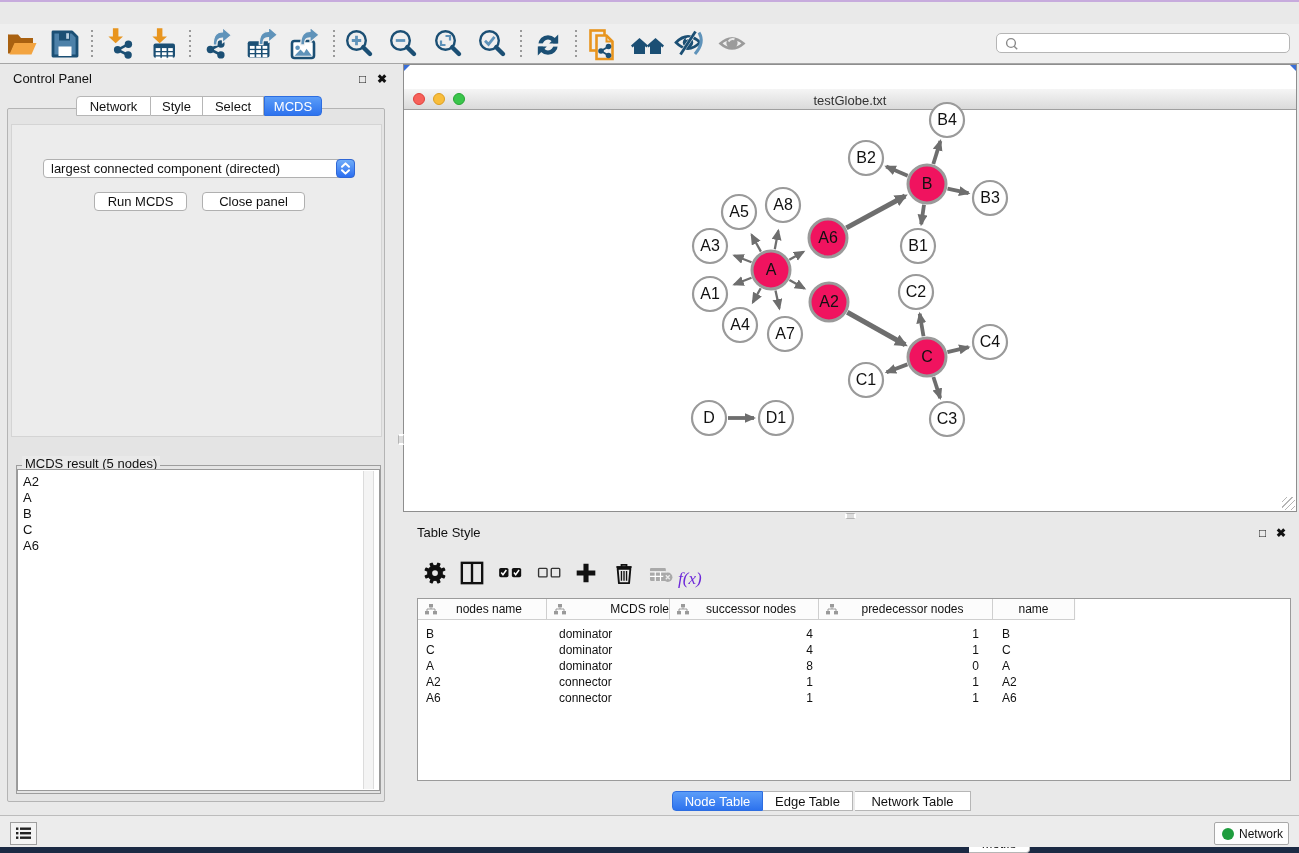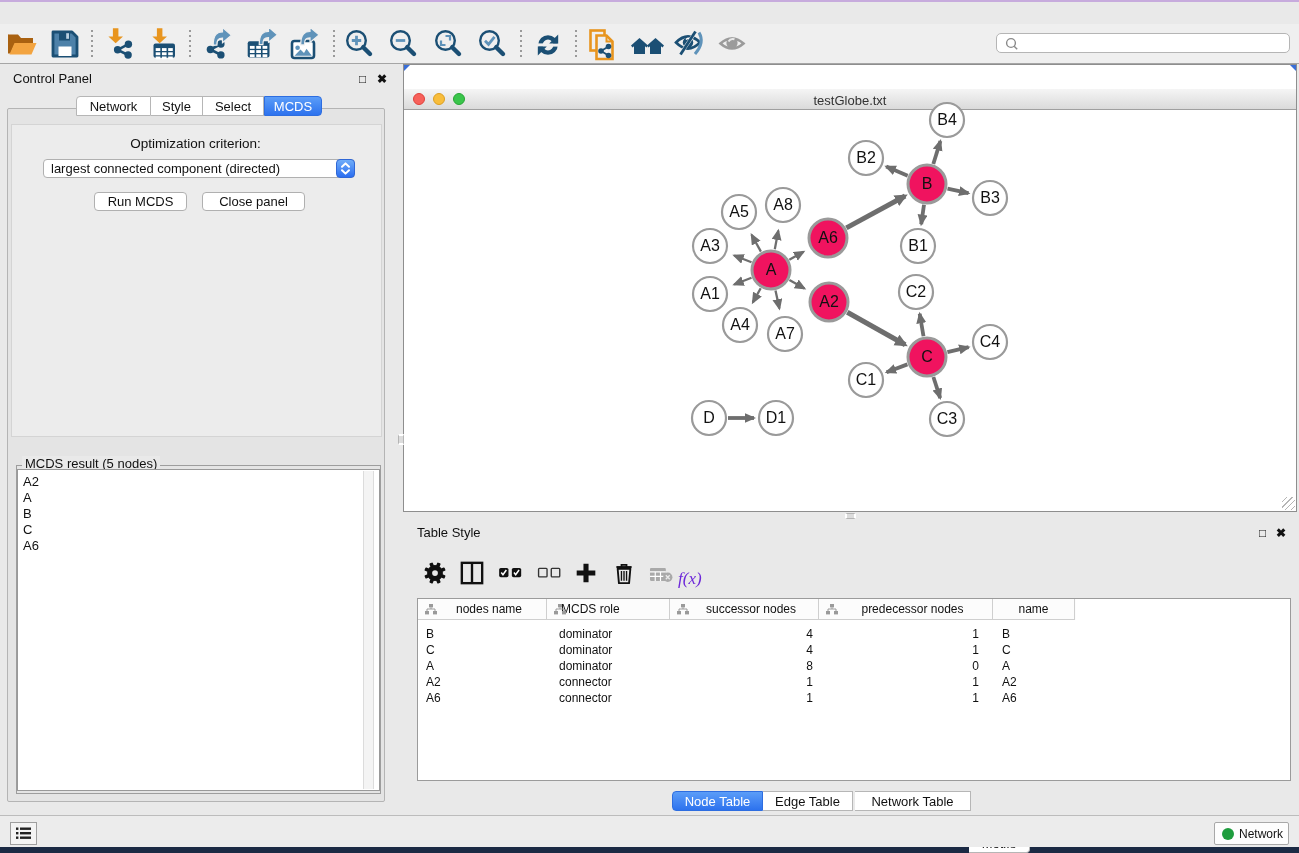--- a/index.html
+++ b/index.html
@@ -170,21 +170,20 @@
 
   <div class="abs txt13" style="left:13px; top:71px;">Control Panel</div>
   <div class="abs hbtn" style="left:359px; top:72px;">□</div>
   <div class="abs hbtn" style="left:377px; top:72px; font-weight:bold;">✖</div>
   <div class="abs" style="left:7px; top:108px; width:378px; height:694px; border:1px solid #b4b4b4; border-radius:2px; background:#e4e4e4;"></div>
   <div class="abs" style="left:11px; top:124px; width:371px; height:313px; border:1px solid #d4d4d4; background:#ececec;"></div>
   <div class="tab abs" style="left:76px; top:96px; width:75px; border-radius:4px 0 0 0;">Network</div>
   <div class="tab abs" style="left:151px; top:96px; width:52px; border-left:none;">Style</div>
   <div class="tab abs" style="left:203px; top:96px; width:61px; border-left:none;">Select</div>
   <div class="tab sel abs" style="left:264px; top:96px; width:58px; border-radius:0 4px 4px 0;">MCDS</div>
-  <div class="abs" style="left:0; top:136px; width:391px; text-align:center; font-size:13.5px; color:#111;">Optimization criterion:</div>
   <div class="abs" style="left:43px; top:159px; width:312px; height:19px; background:#fff; border:1px solid #b0b0b0; border-radius:4px; font-size:13px; line-height:17px; padding-left:7px; color:#111;">largest connected component (directed)
     <div style="position:absolute; right:-1px; top:-1px; width:19px; height:19px; border-radius:4px; background:linear-gradient(#6fadf9,#2c6ef0); border:1px solid #2f67d6;">
       <svg width="17" height="17" viewBox="0 0 17 17">
         <path d="M5 6.8 L8.5 3.4 L12 6.8" fill="none" stroke="#fff" stroke-width="2" stroke-linecap="round" stroke-linejoin="round"></path>
         <path d="M5 10.2 L8.5 13.6 L12 10.2" fill="none" stroke="#fff" stroke-width="2" stroke-linecap="round" stroke-linejoin="round"></path>
       </svg>
     </div>
   </div>
   <div class="btn abs" style="left:94px; top:192px; width:93px;">Run MCDS</div>
   <div class="btn abs" style="left:202px; top:192px; width:103px;">Close panel</div>
@@ -361,21 +360,21 @@
 <svg style="position:absolute; left:7px; top:5px;" width="12" height="12" viewBox="0 0 12 12">
           <g fill="#9a9a9a">
             <rect x="4" y="0" width="4" height="3.4"></rect>
             <rect x="0" y="7" width="4" height="3.4"></rect>
             <rect x="8" y="7" width="4" height="3.4"></rect>
           </g>
           <g stroke="#9a9a9a" stroke-width="1" fill="none">
             <path d="M6 3.4 V5 M2 7 V5 H10 V7"></path>
           </g>
         </svg>
-<div style="position:absolute; left:129px; top:0; width:123px; height:21px; border-right:1px solid #cfcfcf; border-bottom:1px solid #cfcfcf; font-size:12px; text-align:left; line-height:21px; color:#111; padding-left:14px; ">MCDS role</div>
+<div style="position:absolute; left:129px; top:0; width:123px; height:21px; border-right:1px solid #cfcfcf; border-bottom:1px solid #cfcfcf; font-size:12px; text-align:right; line-height:21px; color:#111; padding-left:14px; ">MCDS role</div>
 <svg style="position:absolute; left:136px; top:5px;" width="12" height="12" viewBox="0 0 12 12">
           <g fill="#9a9a9a">
             <rect x="4" y="0" width="4" height="3.4"></rect>
             <rect x="0" y="7" width="4" height="3.4"></rect>
             <rect x="8" y="7" width="4" height="3.4"></rect>
           </g>
           <g stroke="#9a9a9a" stroke-width="1" fill="none">
             <path d="M6 3.4 V5 M2 7 V5 H10 V7"></path>
           </g>
         </svg>

